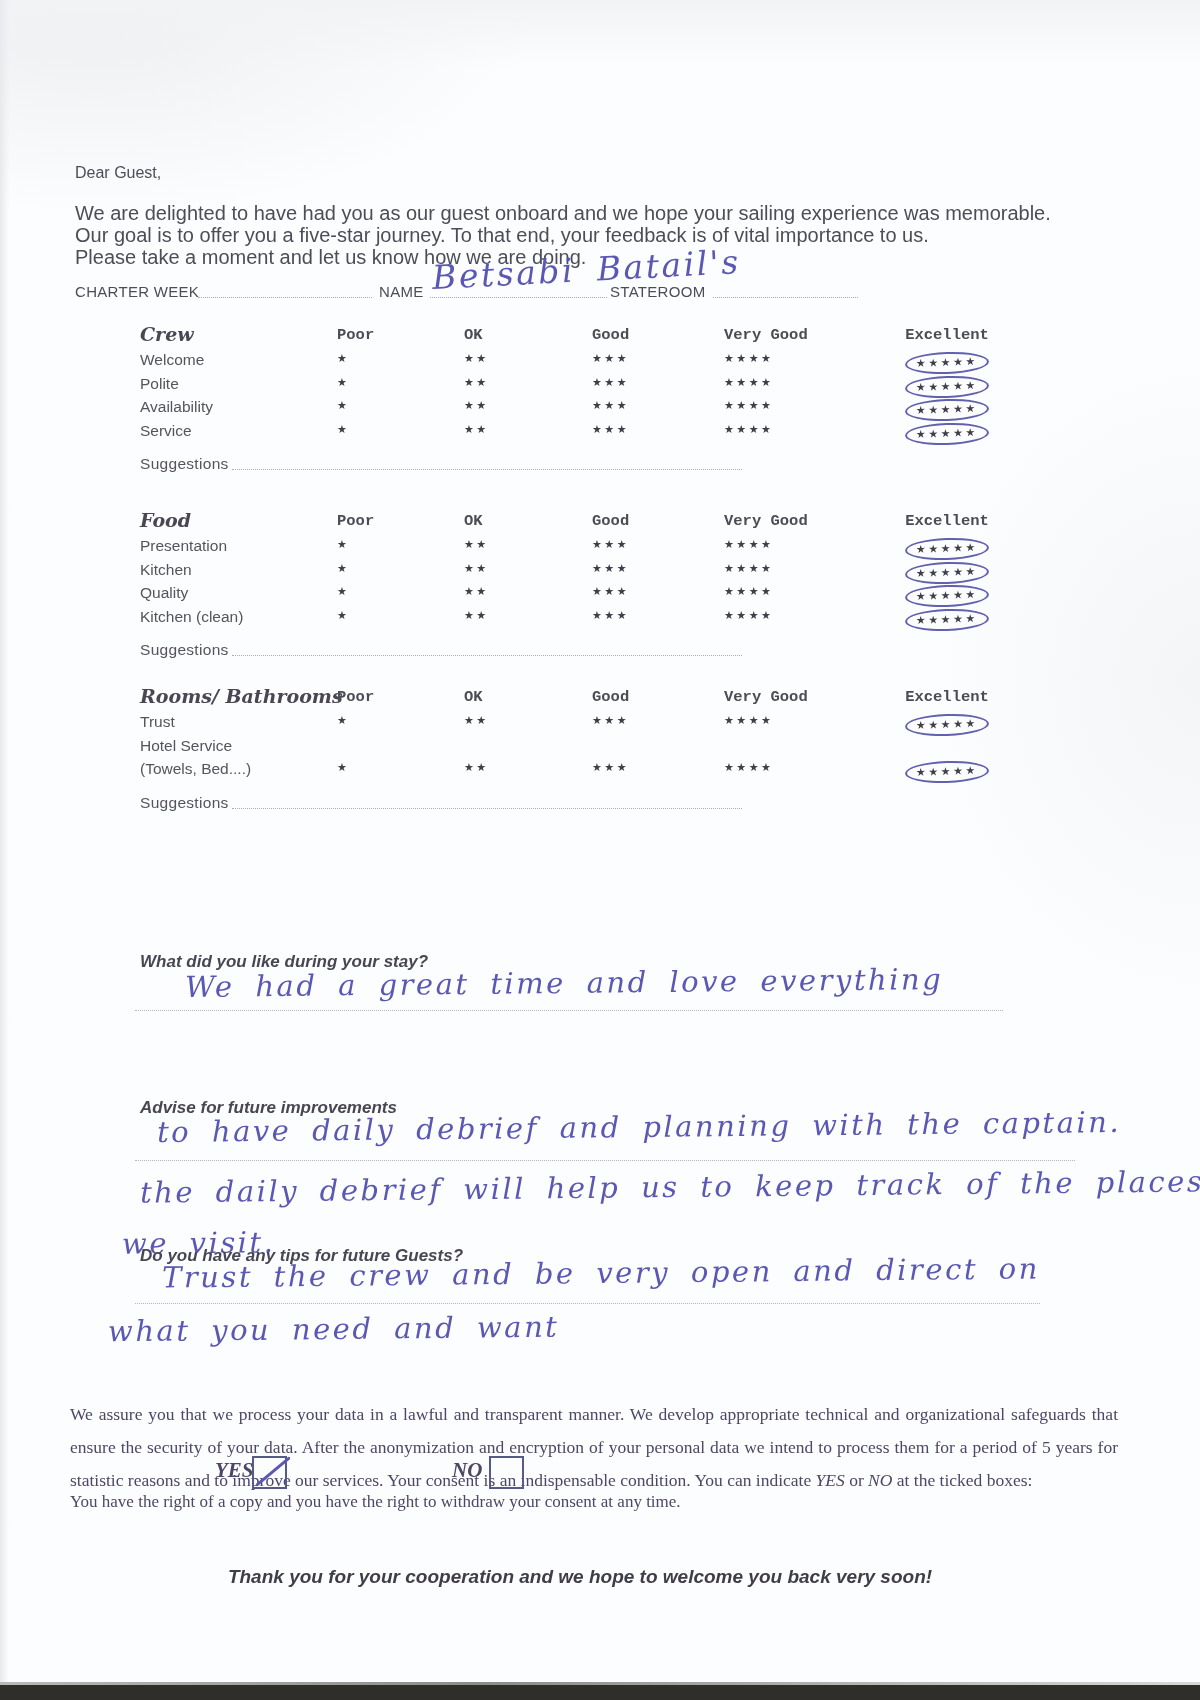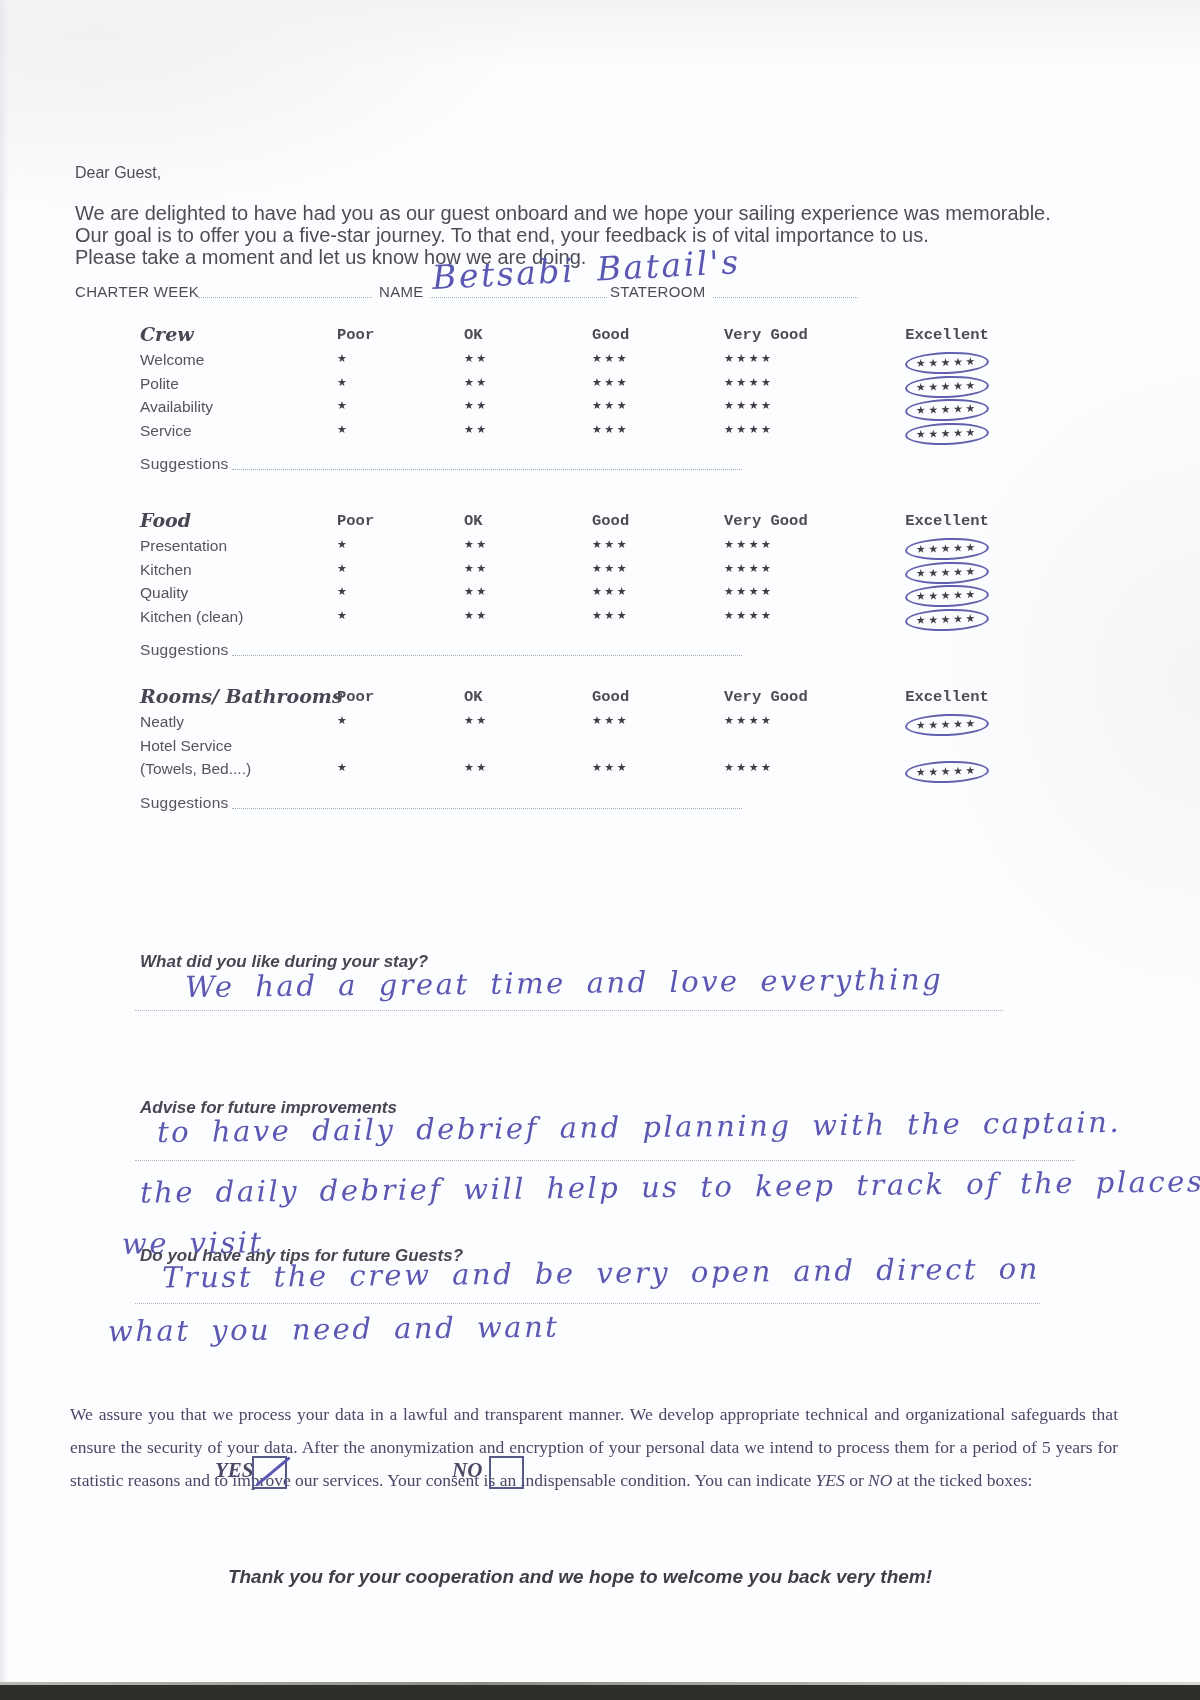--- a/index.html
+++ b/index.html
@@ -177,21 +177,21 @@
       <div class="section" style="top: 688px;">
         <div class="sec-header">
           <span class="sec-title">Rooms/ Bathrooms</span>
           <span class="scale-h" style="left: 197px;">Poor</span>
           <span class="scale-h" style="left: 324px;">OK</span>
           <span class="scale-h" style="left: 452px;">Good</span>
           <span class="scale-h" style="left: 584px;">Very Good</span>
           <span class="scale-h" style="left: 752px; width: 110px; text-align: center;">Excellent</span>
         </div>
         <div class="srow">
-          <span class="rlabel">Neatly</span>
+          <span class="rlabel">Trust</span>
           <span class="cell" style="left: 197px;">★</span>
           <span class="cell" style="left: 324px;">★★</span>
           <span class="cell" style="left: 452px;">★★★</span>
           <span class="cell" style="left: 584px;">★★★★</span>
           <span class="cell" style="left: 752px; width: 110px; text-align: center;"><span class="circ">★★★★★</span></span>
         </div>
         <div class="srow">
           <span class="rlabel">Hotel Service</span>
         </div>
         <div class="srow">
@@ -228,17 +228,18 @@
     <span>We assure you that we process your data in a lawful and transparent manner. We develop appropriate technical and organizational safeguards that ensure the security of your data. After the anonymization and encryption of your personal data we intend to process them for a period of 5 years for statistic reasons and to improve our services. Your consent is an indispensable condition. You can indicate </span><i>YES</i><span> or </span><i>NO</i><span> at the ticked boxes:</span>
   </div>
 
   <span class="abs yn-label" style="top:1458px;left:215px;">YES</span>
   <span class="abs cbox" style="top:1456px;left:252px;">
     <span class="tick"></span>
   </span>
   <span class="abs yn-label" style="top:1458px;left:452px;">NO</span>
   <span class="abs cbox" style="top:1456px;left:489px;"></span>
 
-
-  <div class="abs closing">Thank you for your cooperation and we hope to welcome you back very them!</div>
+  <div class="abs rights" style="top:1492px;left:70px;">You have the right of a copy and you have the right to withdraw your consent at any time.</div>
+
+  <div class="abs closing">Thank you for your cooperation and we hope to welcome you back very soon!</div>
 
   <div class="bottom-edge"></div>
 </div>
 
 </body></html>

